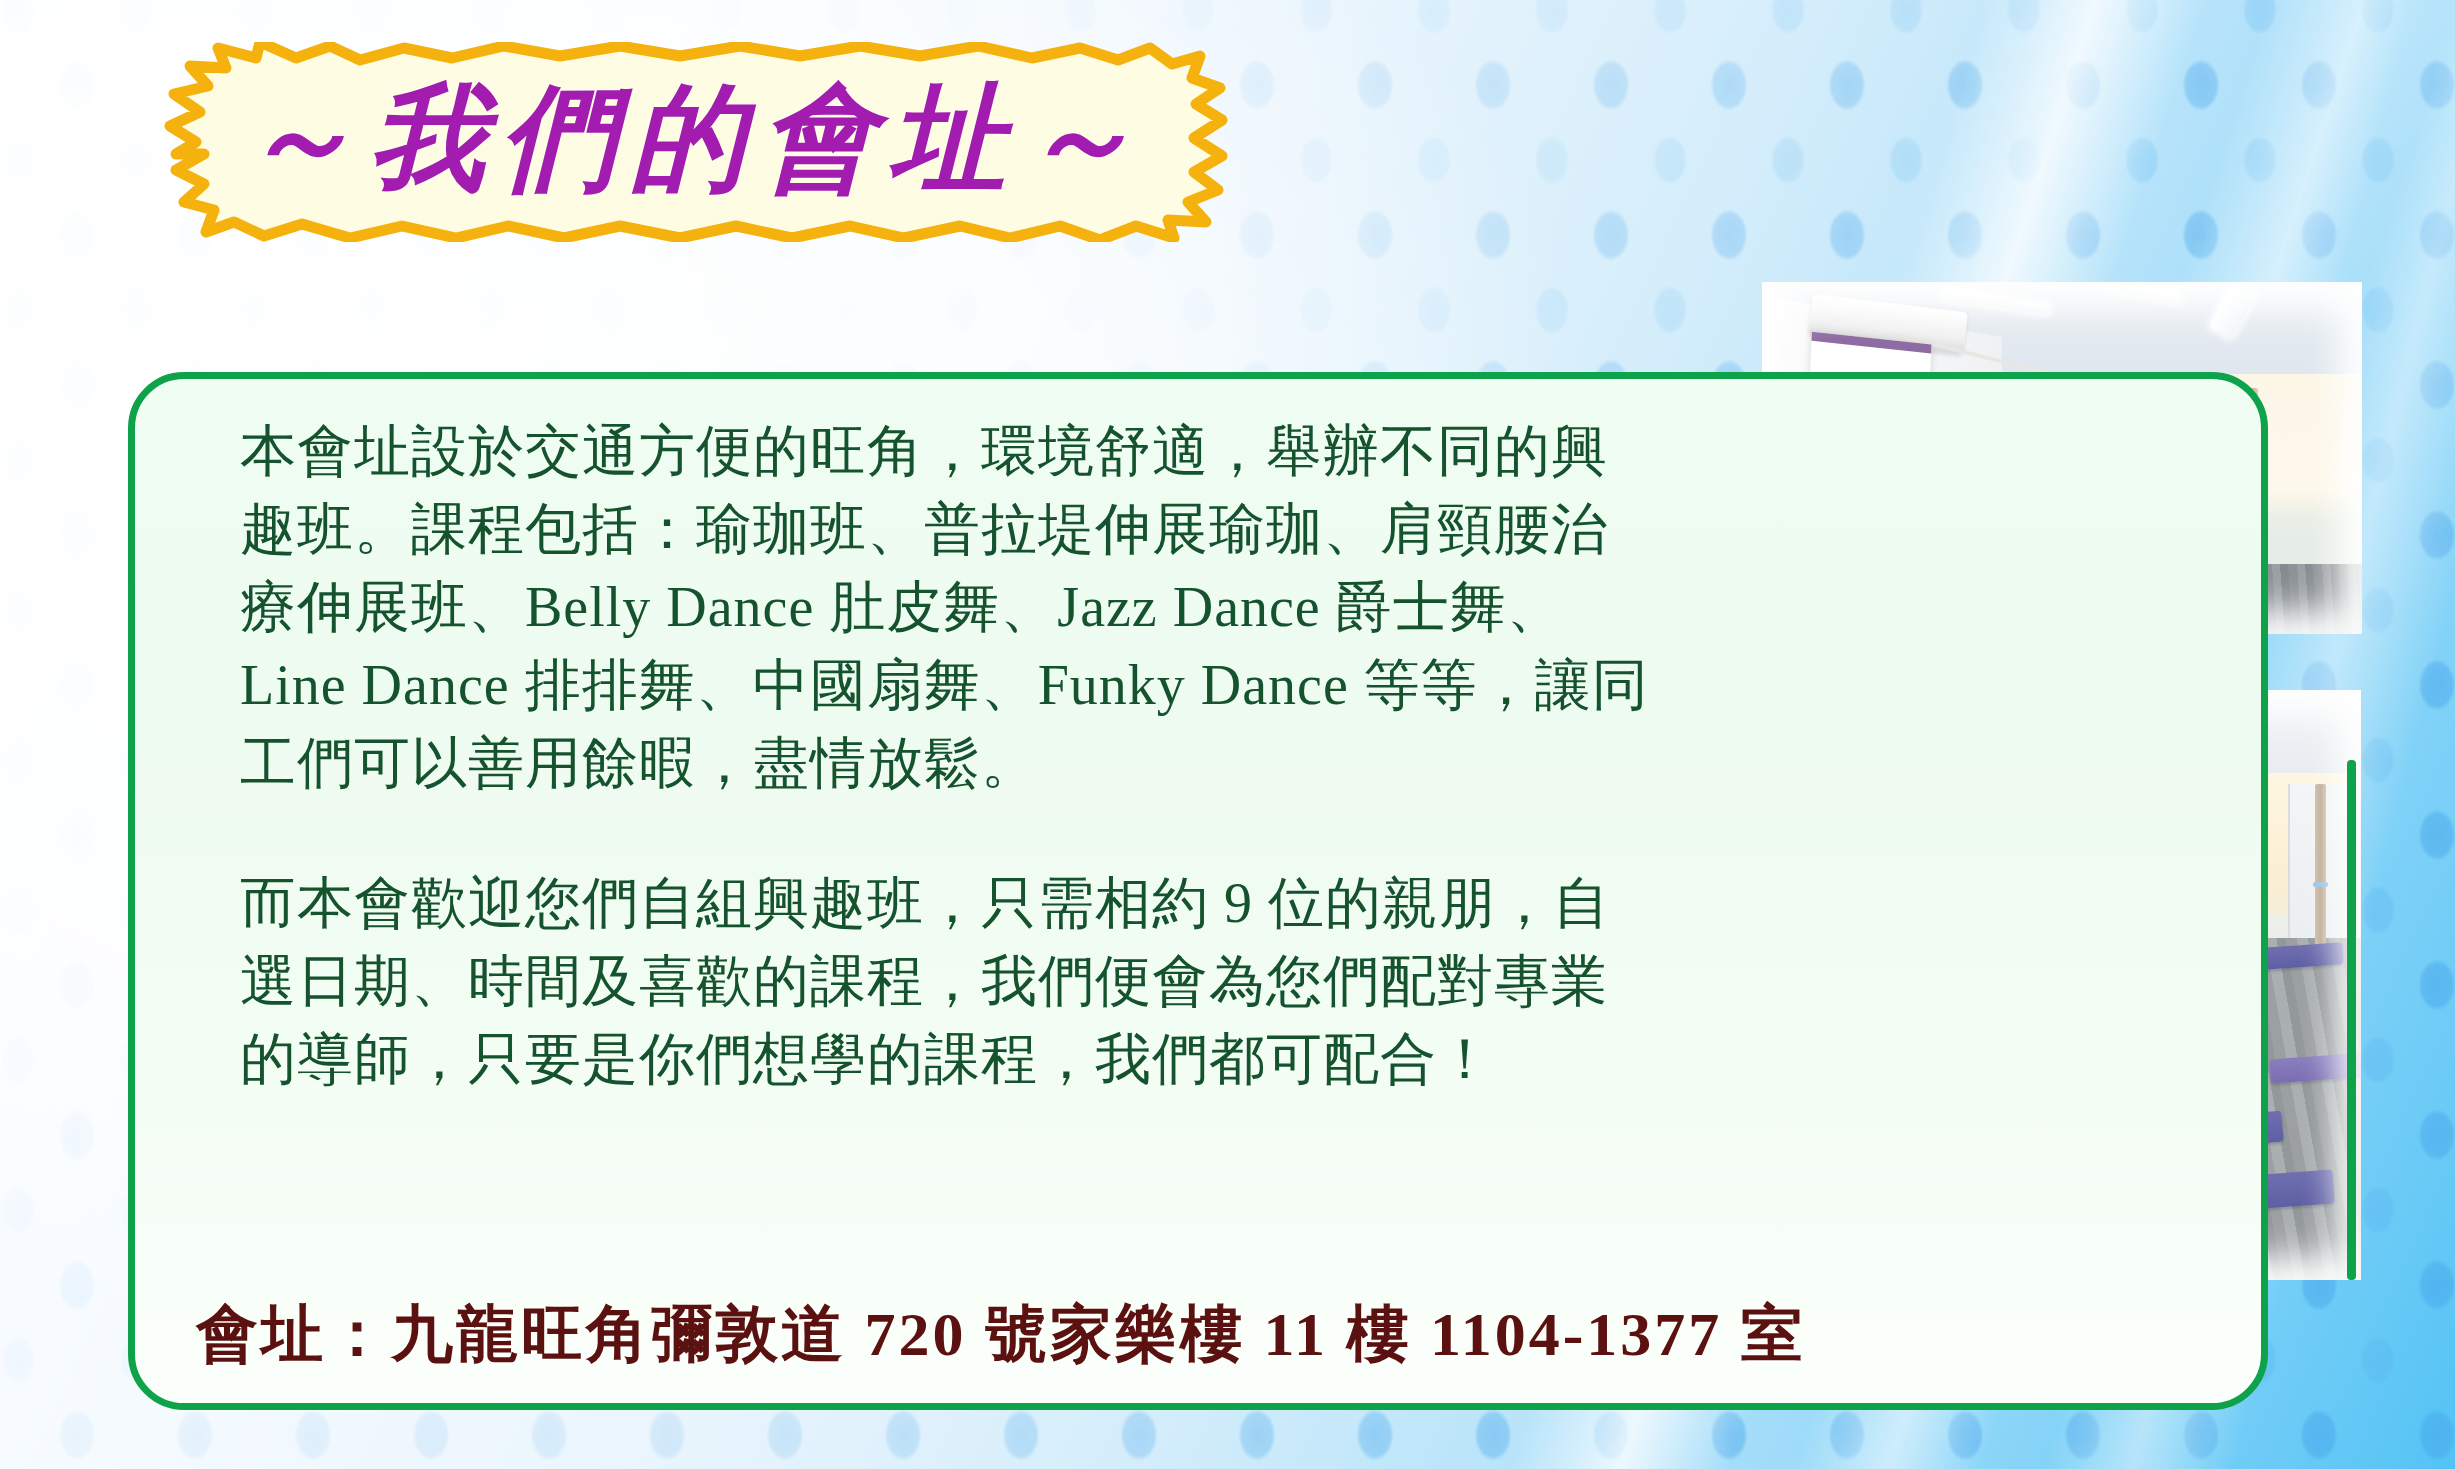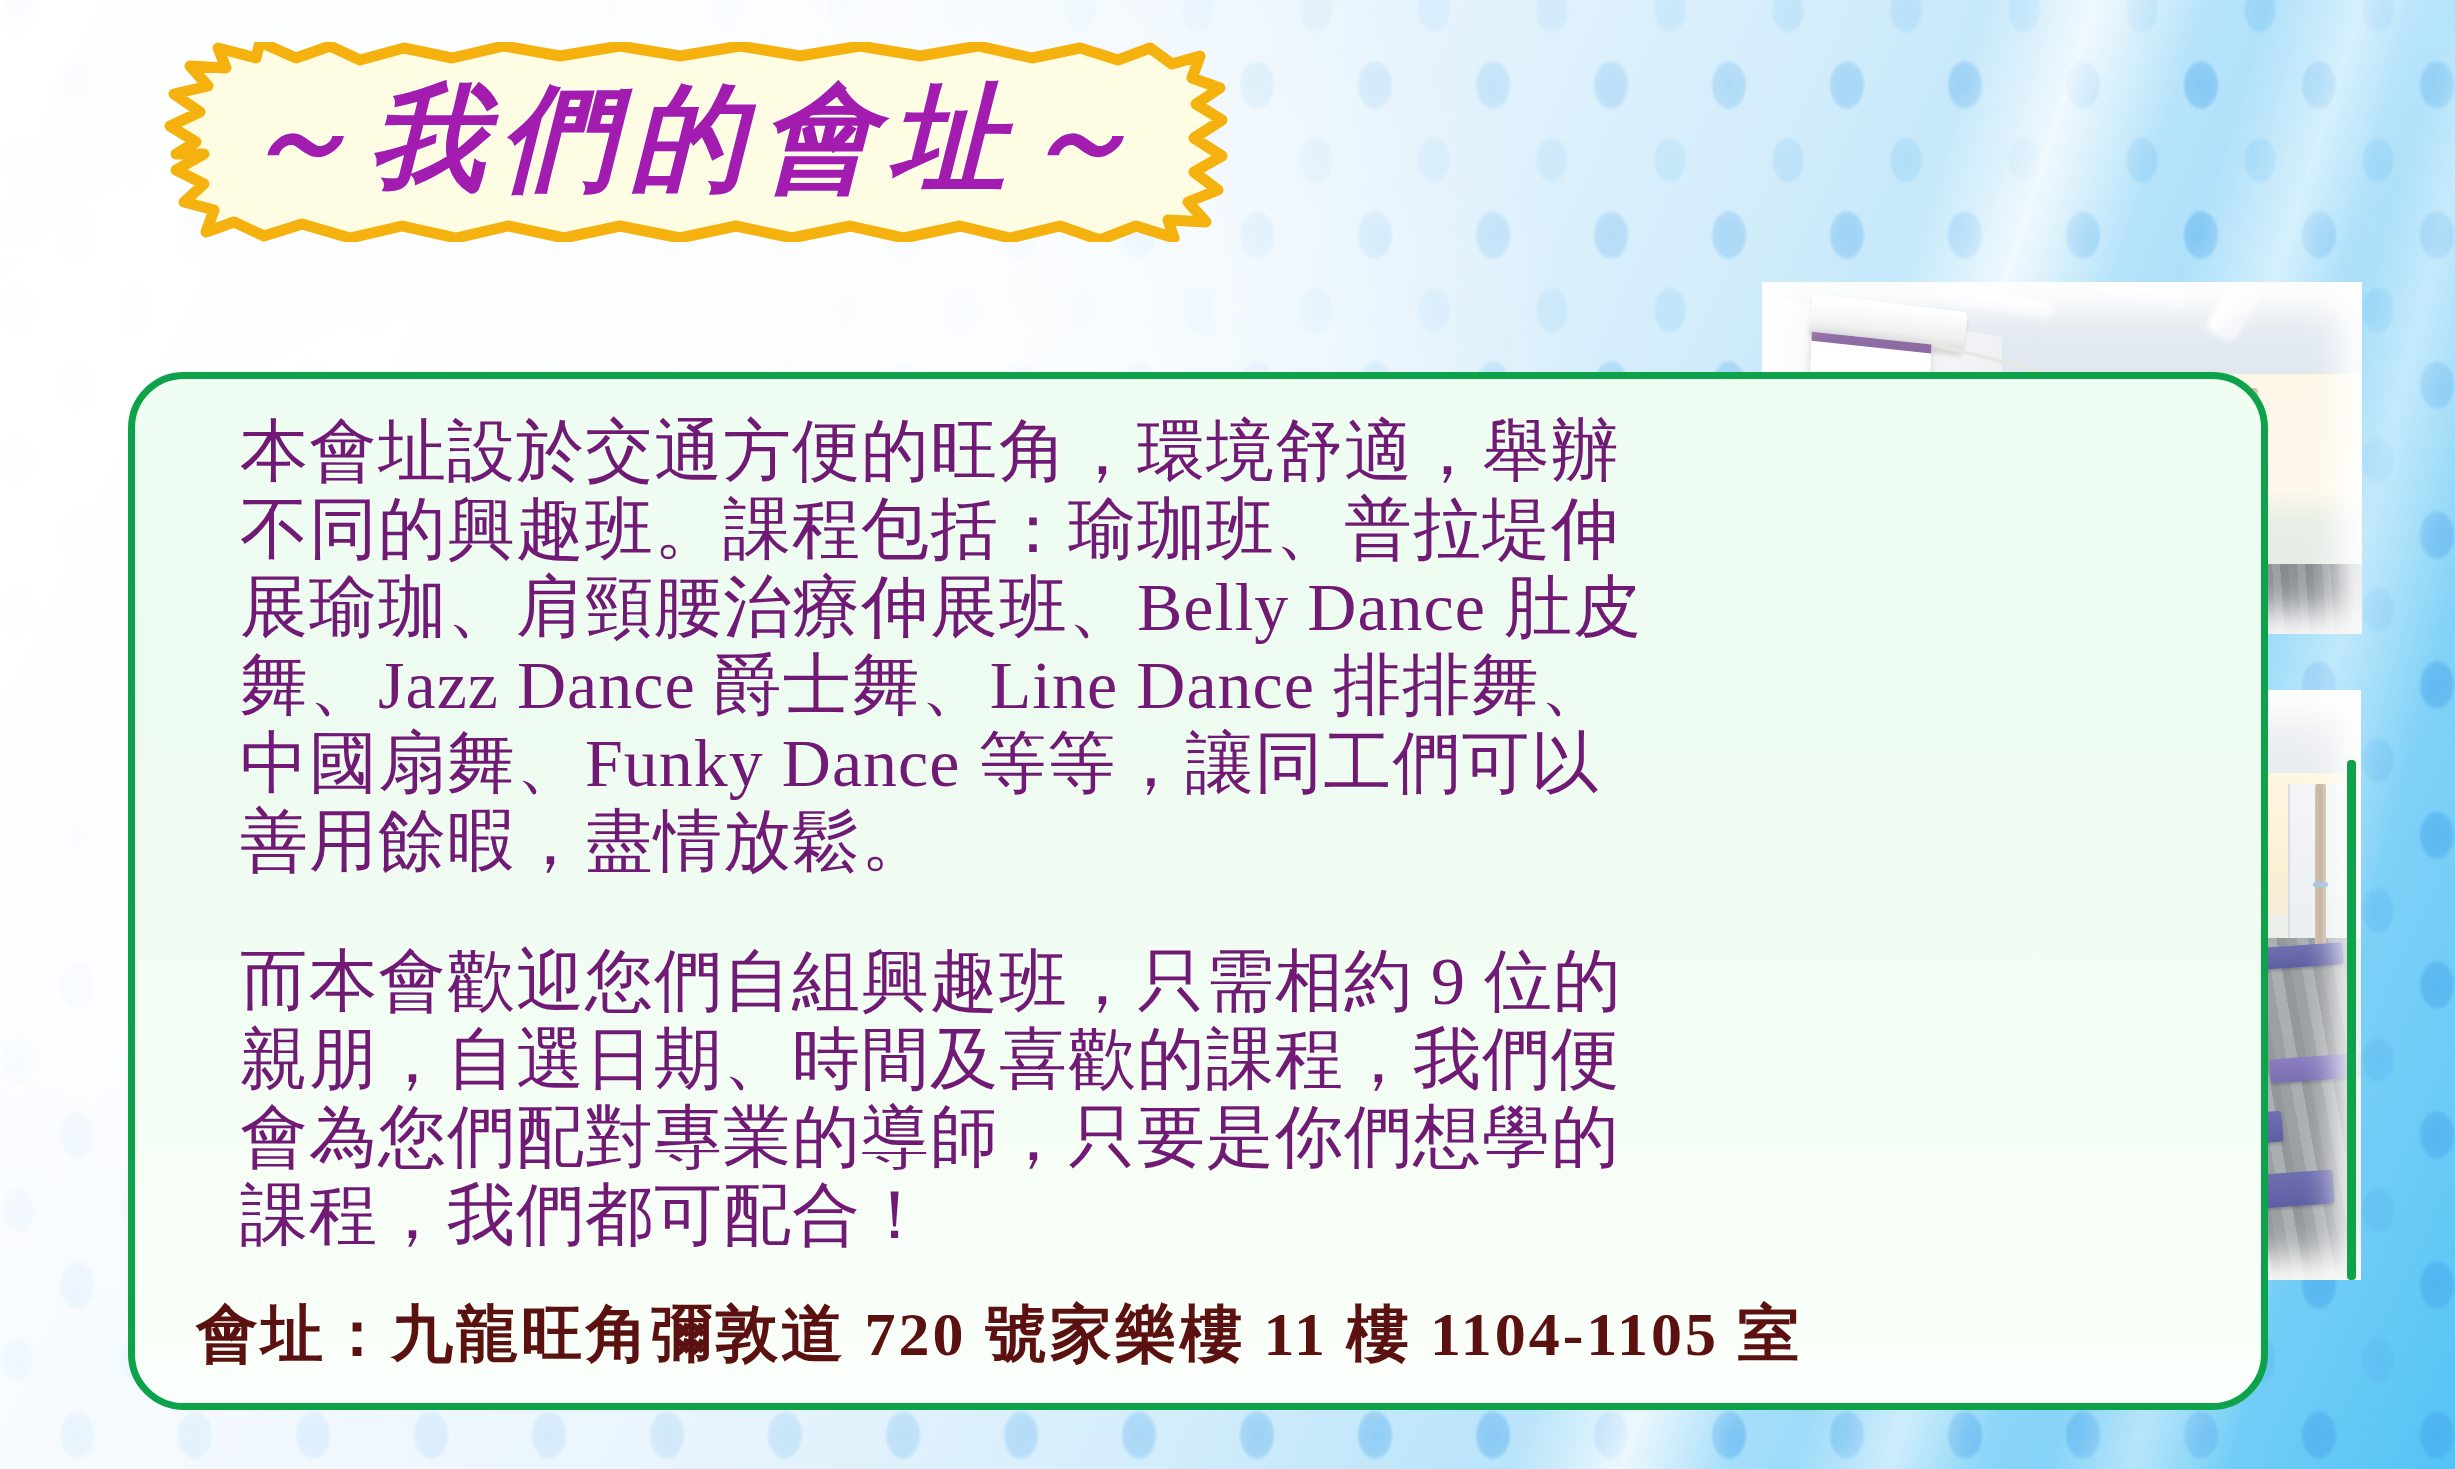--- a/index.html
+++ b/index.html
@@ -103,22 +103,22 @@
   .panel-inner {
     position:absolute; inset:0; border-radius: 50px; overflow:hidden;
   }
 
   
   .body-text {
     position: absolute;
     left: 240px; top: 412px;
     width: 1420px;
     font-family: "Liberation Serif", "DejaVu Serif", serif;
-    color: #701a75;
-    font-size: 68px;
+    color: #14532d;
+    font-size: 56px;
     line-height: 78px;
     letter-spacing: 1px;
   }
   .body-text p { margin: 0; }
   .body-text p.gap { margin-top: 62px; }
 
   
   .address {
     position: absolute;
     left: 196px; top: 1292px;
@@ -423,15 +423,15 @@
   <div class="panel">
     <div class="panel-inner"></div>
   </div>
   <div class="edge-green"></div>
 
   <div class="body-text">
     <p>本會址設於交通方便的旺角，環境舒適，舉辦不同的興趣班。課程包括：瑜珈班、普拉堤伸展瑜珈、肩頸腰治療伸展班、Belly Dance 肚皮舞、Jazz Dance 爵士舞、Line Dance 排排舞、中國扇舞、Funky Dance 等等，讓同工們可以善用餘暇，盡情放鬆。</p>
     <p class="gap">而本會歡迎您們自組興趣班，只需相約 9 位的親朋，自選日期、時間及喜歡的課程，我們便會為您們配對專業的導師，只要是你們想學的課程，我們都可配合！</p>
   </div>
 
-  <div class="address">會址：九龍旺角彌敦道 720 號家樂樓 11 樓 1104-1105 室</div>
+  <div class="address">會址：九龍旺角彌敦道 720 號家樂樓 11 樓 1104-1377 室</div>
 
 </div>
 
 </body></html>

